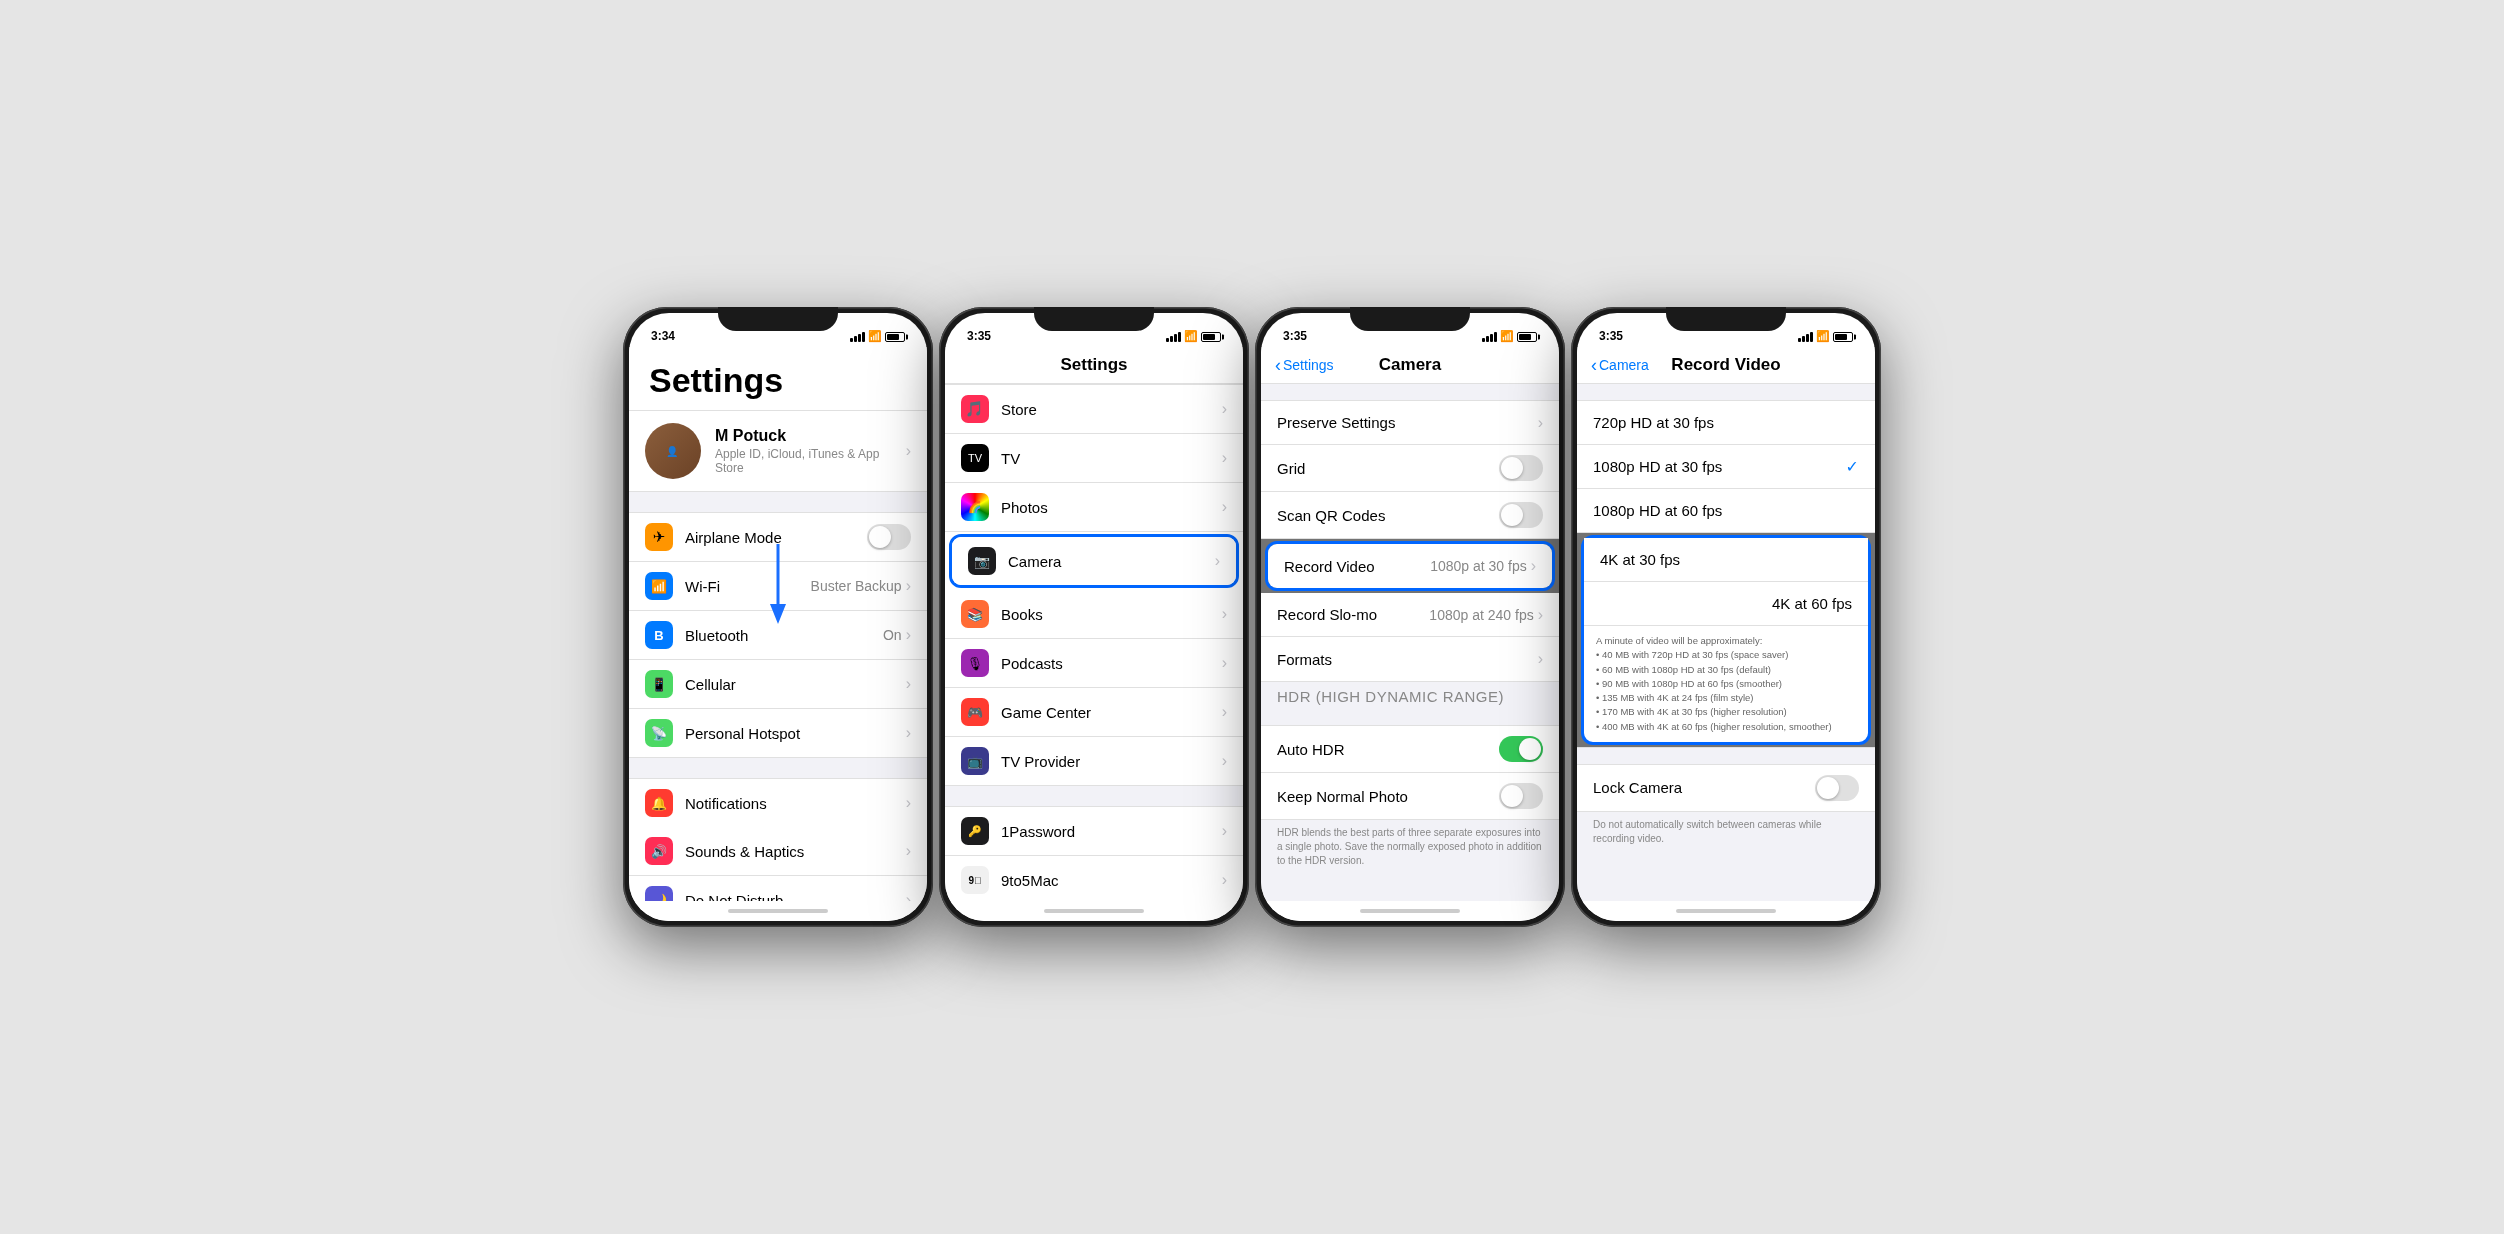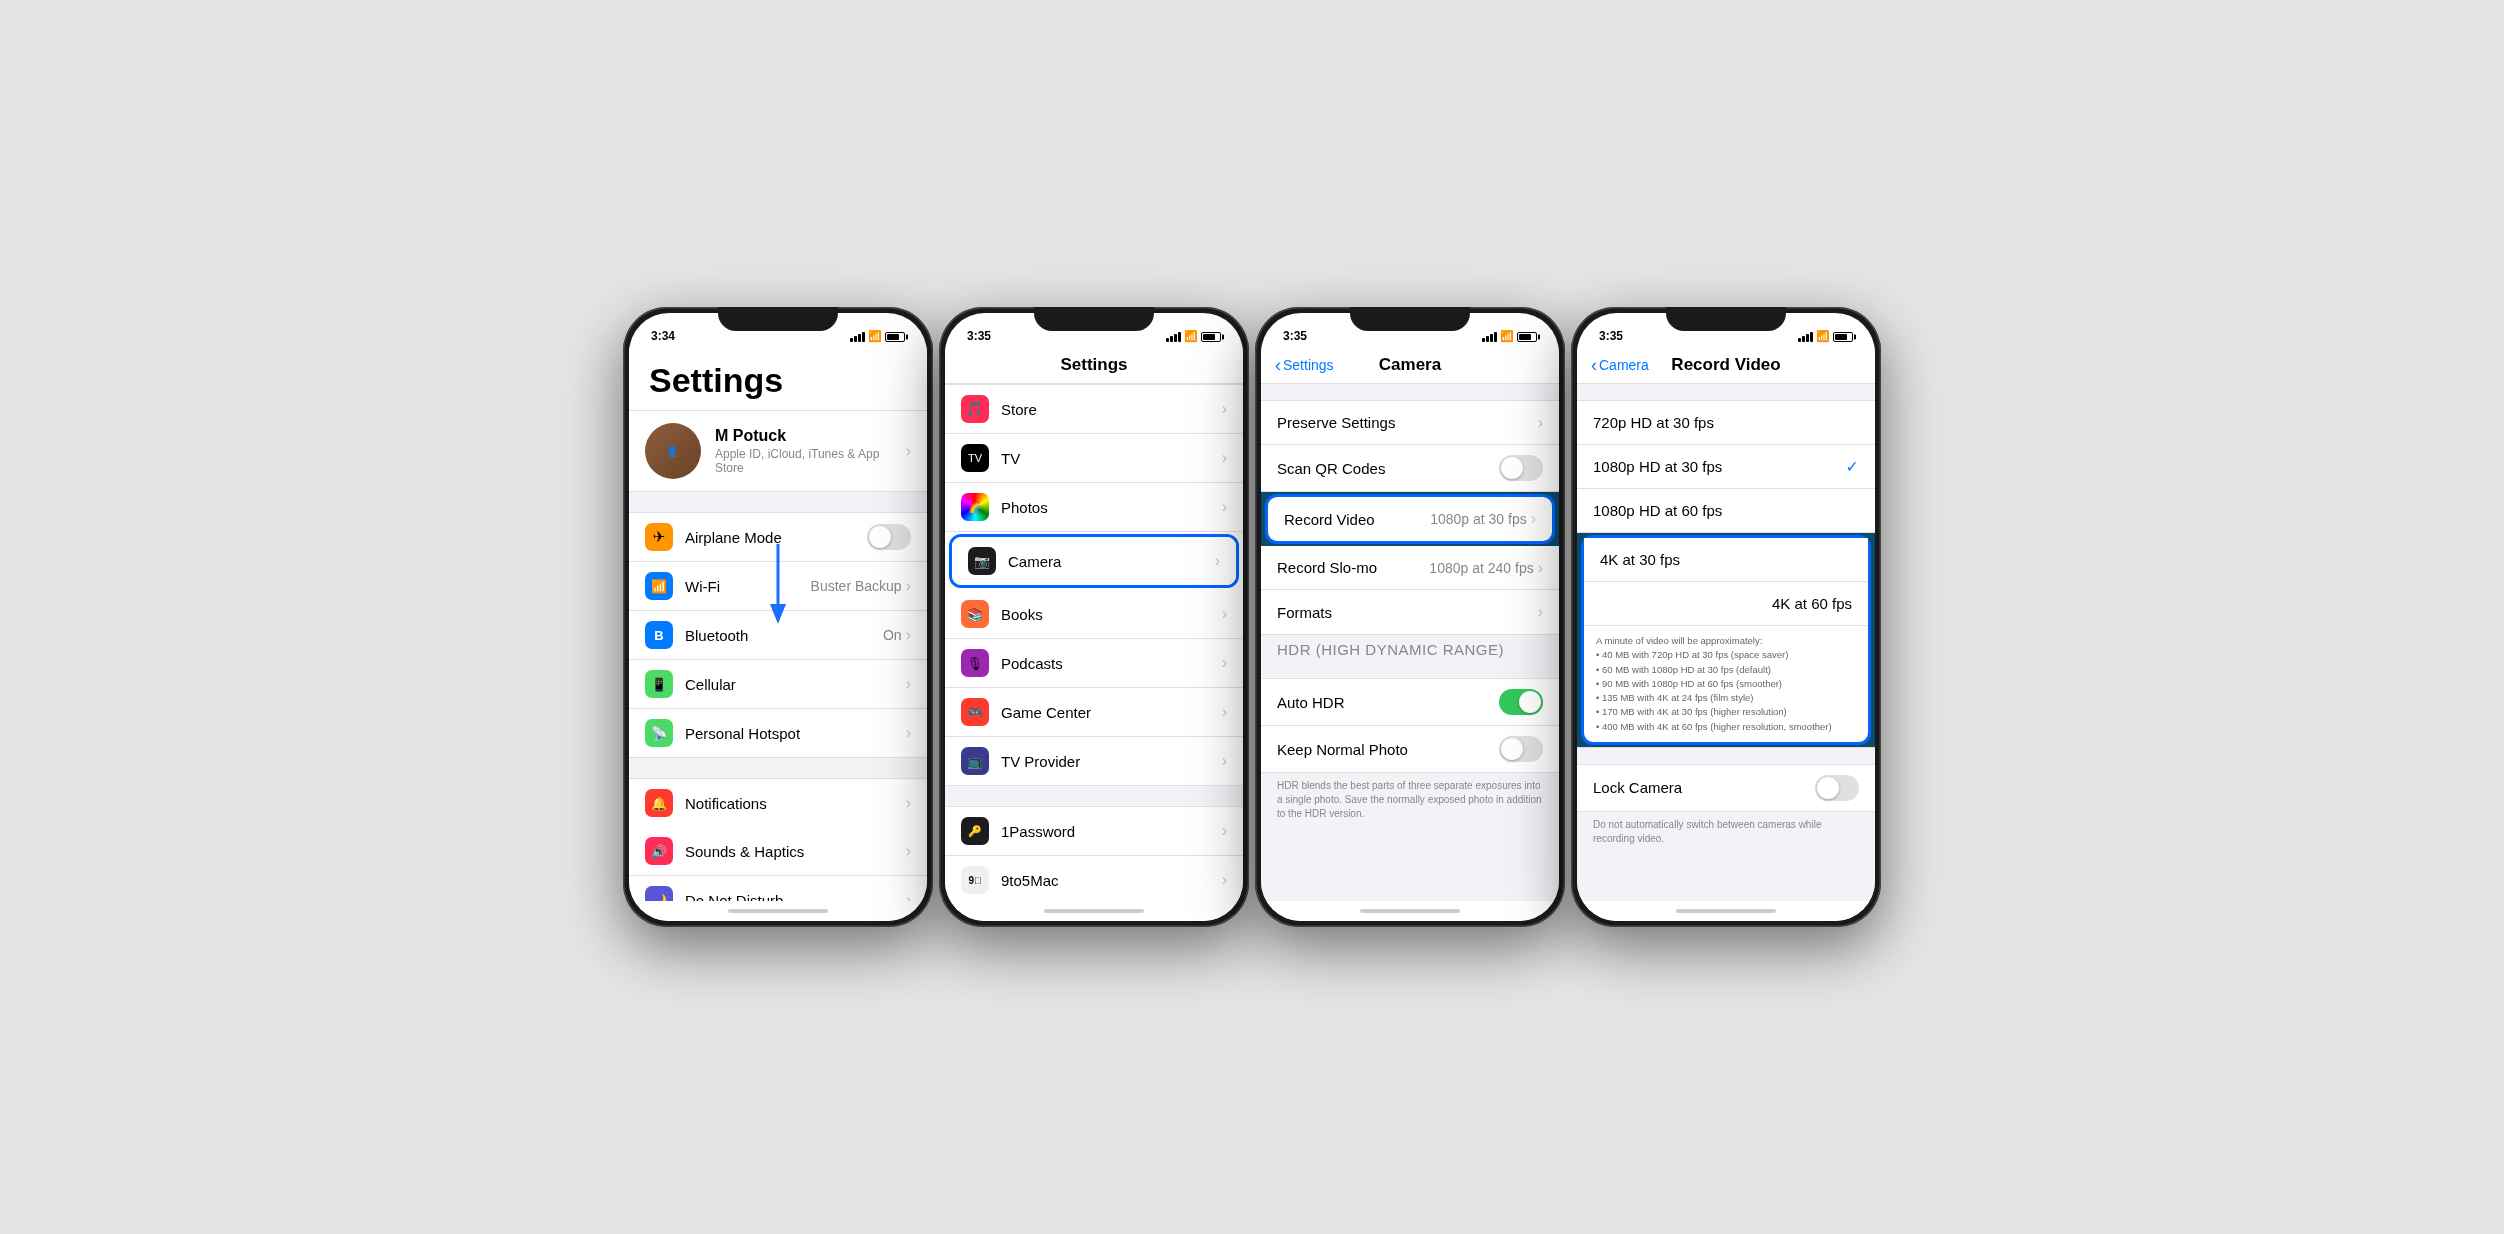--- a/index.html
+++ b/index.html
@@ -123,21 +123,21 @@
       overflow: hidden;
       flex-shrink: 0;
     }
     .profile-info { flex: 1; }
     .profile-name { font-size: 16px; font-weight: 600; }
     .profile-sub { font-size: 12px; color: #888; margin-top: 2px; }
     .chevron { color: #c7c7cc; font-size: 16px; }
 
     .settings-section {
       margin-top: 20px;
-      background: #0c4a6e;
+      background: #737373;
       border-top: 0.5px solid #e0e0e0;
       border-bottom: 0.5px solid #e0e0e0;
     }
     .settings-row {
       display: flex;
       align-items: center;
       padding: 10px 16px;
       border-bottom: 0.5px solid #e0e0e0;
       background: #fff;
       min-height: 44px;
@@ -480,20 +480,26 @@
             <span>Settings</span>
           </div>
           <div class="nav-title">Camera</div>
         </div>
         <div class="settings-body">
 
           <div class="settings-section" style="margin-top:16px">
             <div class="settings-row">
               <span class="row-label">Preserve Settings</span>
               <span class="chevron">›</span>
+            </div>
+            <div class="settings-row">
+              <span class="row-label">Grid</span>
+              <div class="toggle">
+                  <div class="toggle-knob"></div>
+                </div>
             </div>
             <div class="settings-row">
               <span class="row-label">Scan QR Codes</span>
               <div class="toggle">
                   <div class="toggle-knob"></div>
                 </div>
             </div>
 
             <div style="padding:2px 4px;">
               <div style="border:3px solid #0066ff;border-radius:12px;overflow:hidden;">

